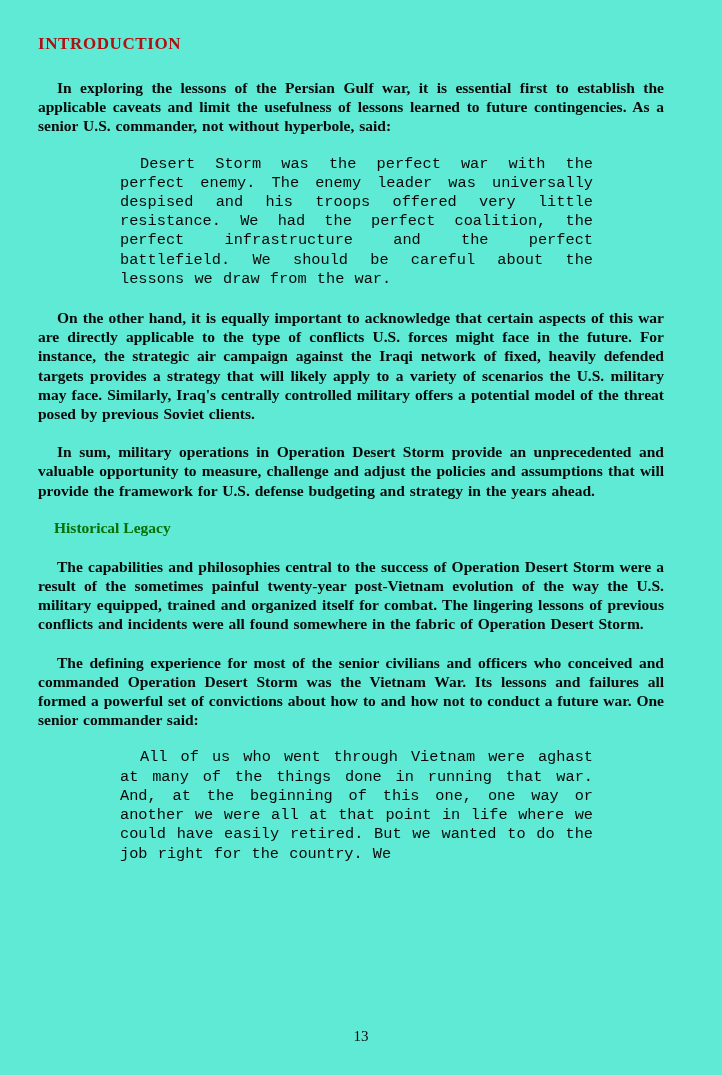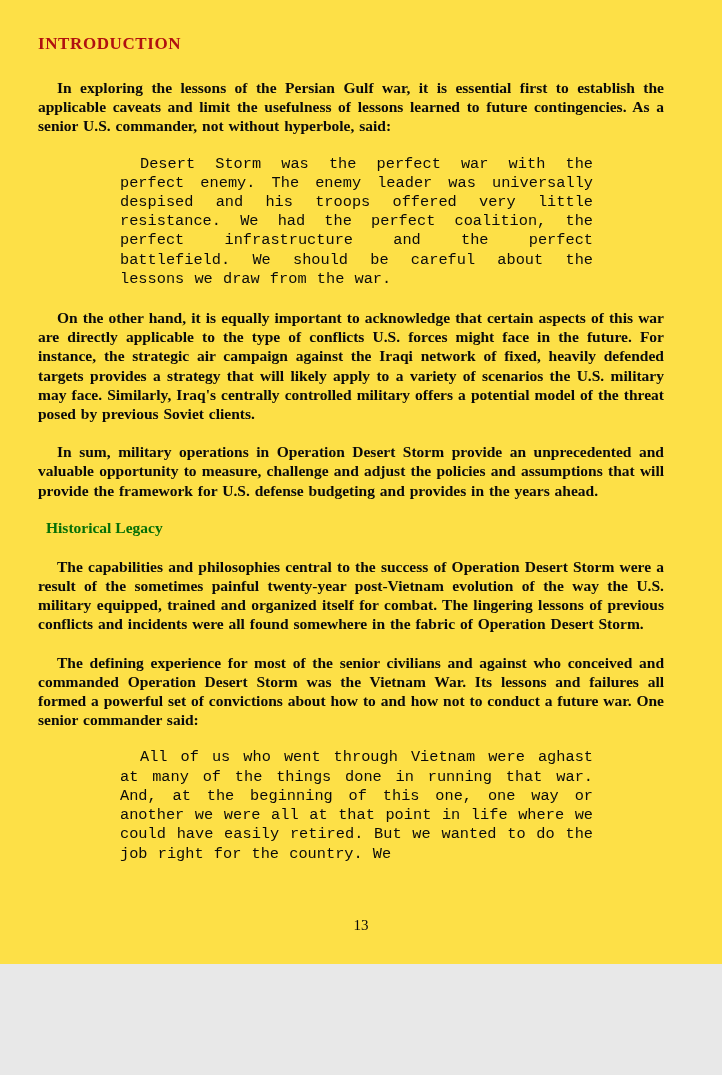--- a/index.html
+++ b/index.html
@@ -3,42 +3,42 @@
 <meta charset="utf-8">
 <style>
   html, body {
     margin: 0;
     padding: 0;
     background: #e8e8e8;
   }
   .page {
     position: relative;
     width: 722px;
-    height: 964px;
+    height: 1075px;
     margin: 0 auto;
-    background: #fde047;
+    background: #5eead4;
     font-family: "Liberation Serif", serif;
     color: #0a0a0a;
     overflow: hidden;
   }
   .content {
     padding: 34px 42px 0 38px;
   }
   .heading-red {
     color: #b01010;
     font-size: 17px;
     font-weight: bold;
     letter-spacing: 0.6px;
     margin: 0 0 24px 0;
   }
   .heading-green {
     color: #066f06;
     font-size: 15.5px;
     font-weight: bold;
-    margin: 16px 0 20px 8px;
+    margin: 16px 0 20px 16px;
   }
   p.body-para {
     font-size: 15.5px;
     line-height: 19.2px;
     font-weight: bold;
     text-align: justify;
     text-indent: 19px;
     margin: 0 16px 19px 0;
     word-spacing: 1px;
   }
@@ -74,26 +74,26 @@
     <h1 class="heading-red">INTRODUCTION</h1>
 
     <p class="body-para">In exploring the lessons of the  Persian Gulf war, it is essential first to establish the applicable  caveats and limit the usefulness of lessons learned to future contingencies. As a senior U.S. commander, not without hyperbole, said:</p>
 
     <p class="block-quote">Desert Storm was the perfect war with the  perfect enemy. The enemy leader was universally despised and  his troops offered very little resistance. We had the perfect coalition, the perfect infrastructure and the perfect battlefield.  We should be careful about the lessons we draw from the war.</p>
 
 
     <p class="body-para">On  the other hand, it is equally important to acknowledge that certain aspects of this war are directly applicable to the type of conflicts U.S. forces might face in the future. For instance, the strategic air campaign against the Iraqi network of fixed, heavily defended targets provides a strategy that will likely apply to a variety of scenarios the U.S. military may face. Similarly, Iraq's centrally controlled military offers a potential model of the threat posed by previous Soviet clients.</p>
 
 
-    <p class="body-para">In sum, military operations in Operation Desert Storm provide an unprecedented and valuable opportunity to measure, challenge and adjust the policies and assumptions that will provide the framework for U.S. defense budgeting and provides in the years ahead.</p>
+    <p class="body-para">In sum, military operations in Operation Desert Storm provide an unprecedented and valuable opportunity to measure, challenge and adjust the policies and assumptions that will provide the framework for U.S. defense budgeting and strategy in the years ahead.</p>
 
     <h2 class="heading-green">Historical Legacy</h2>
 
     <p class="body-para">The capabilities and philosophies central to the success of Operation Desert Storm were a result of the sometimes painful twenty-year post-Vietnam evolution of the way the U.S. military equipped, trained and organized itself for combat. The lingering lessons of previous conflicts and incidents were all found somewhere in the fabric of Operation Desert Storm.</p>
 
-    <p class="body-para">The defining experience for most of the senior civilians and against who conceived and commanded Operation Desert Storm was the Vietnam War. Its lessons and failures all formed a powerful set of convictions about how to and how not to conduct a future war. One senior commander said:</p>
+    <p class="body-para">The defining experience for most of the senior civilians and officers who conceived and commanded Operation Desert Storm was the Vietnam War. Its lessons and failures all formed a powerful set of convictions about how to and how not to conduct a future war. One senior commander said:</p>
 
     <p class="block-quote">All of us who went through Vietnam were aghast at many of the things done in running that war. And, at the beginning of this one, one way or another we were all at that point in life where we could have easily retired. But we wanted to do the job right for the country. We</p>
 
   </div>
 
   <div class="page-number">13</div>
 </div>
 
 </body></html>

